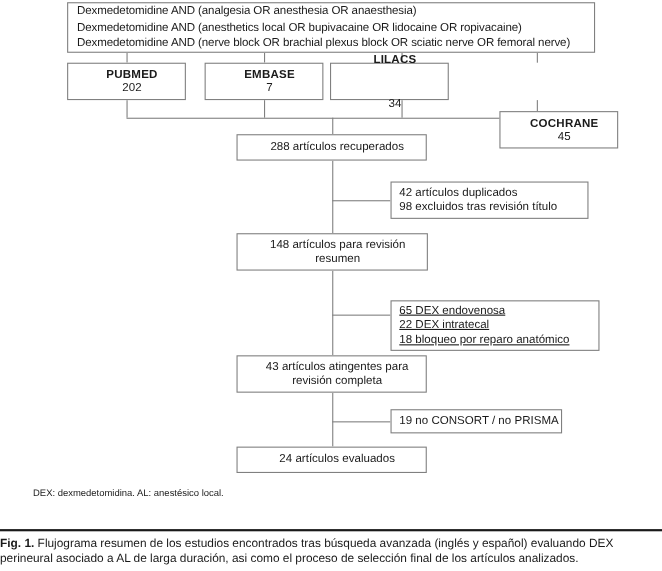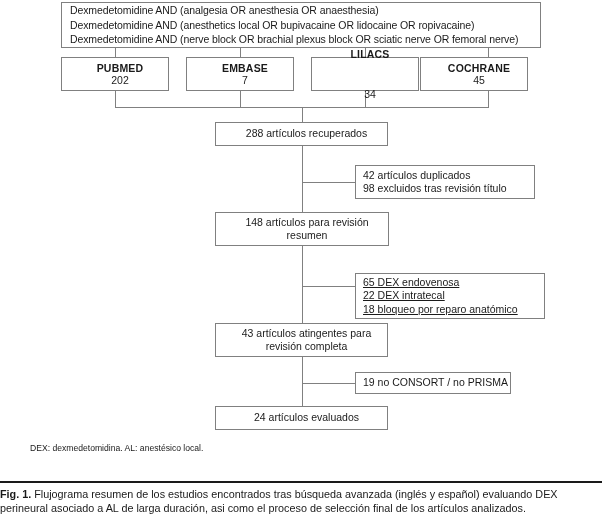--- a/index.html
+++ b/index.html
@@ -66,22 +66,22 @@
   .db-box .db-name {
     font-size: 10.5px;
     font-weight: bold;
     letter-spacing: 0.2px;
   }
   .db-box .db-count {
     font-size: 10.5px;
   }
   #db-0 { left: 61px; }
   #db-1 { left: 186px; }
-  #db-2 { left: 311px; gap: 28px; }
-  #db-3 { left: 420px; }
+  #db-2 { left: 300px; gap: 28px; }
+  #db-3 { left: 454px; margin-top: 44px; }
 
   
   .main-box .line { font-size: 10.5px; }
 
   #box-retrieved {
     left: 215px;
     top: 122px;
     width: 173px;
     height: 24px;
   }

